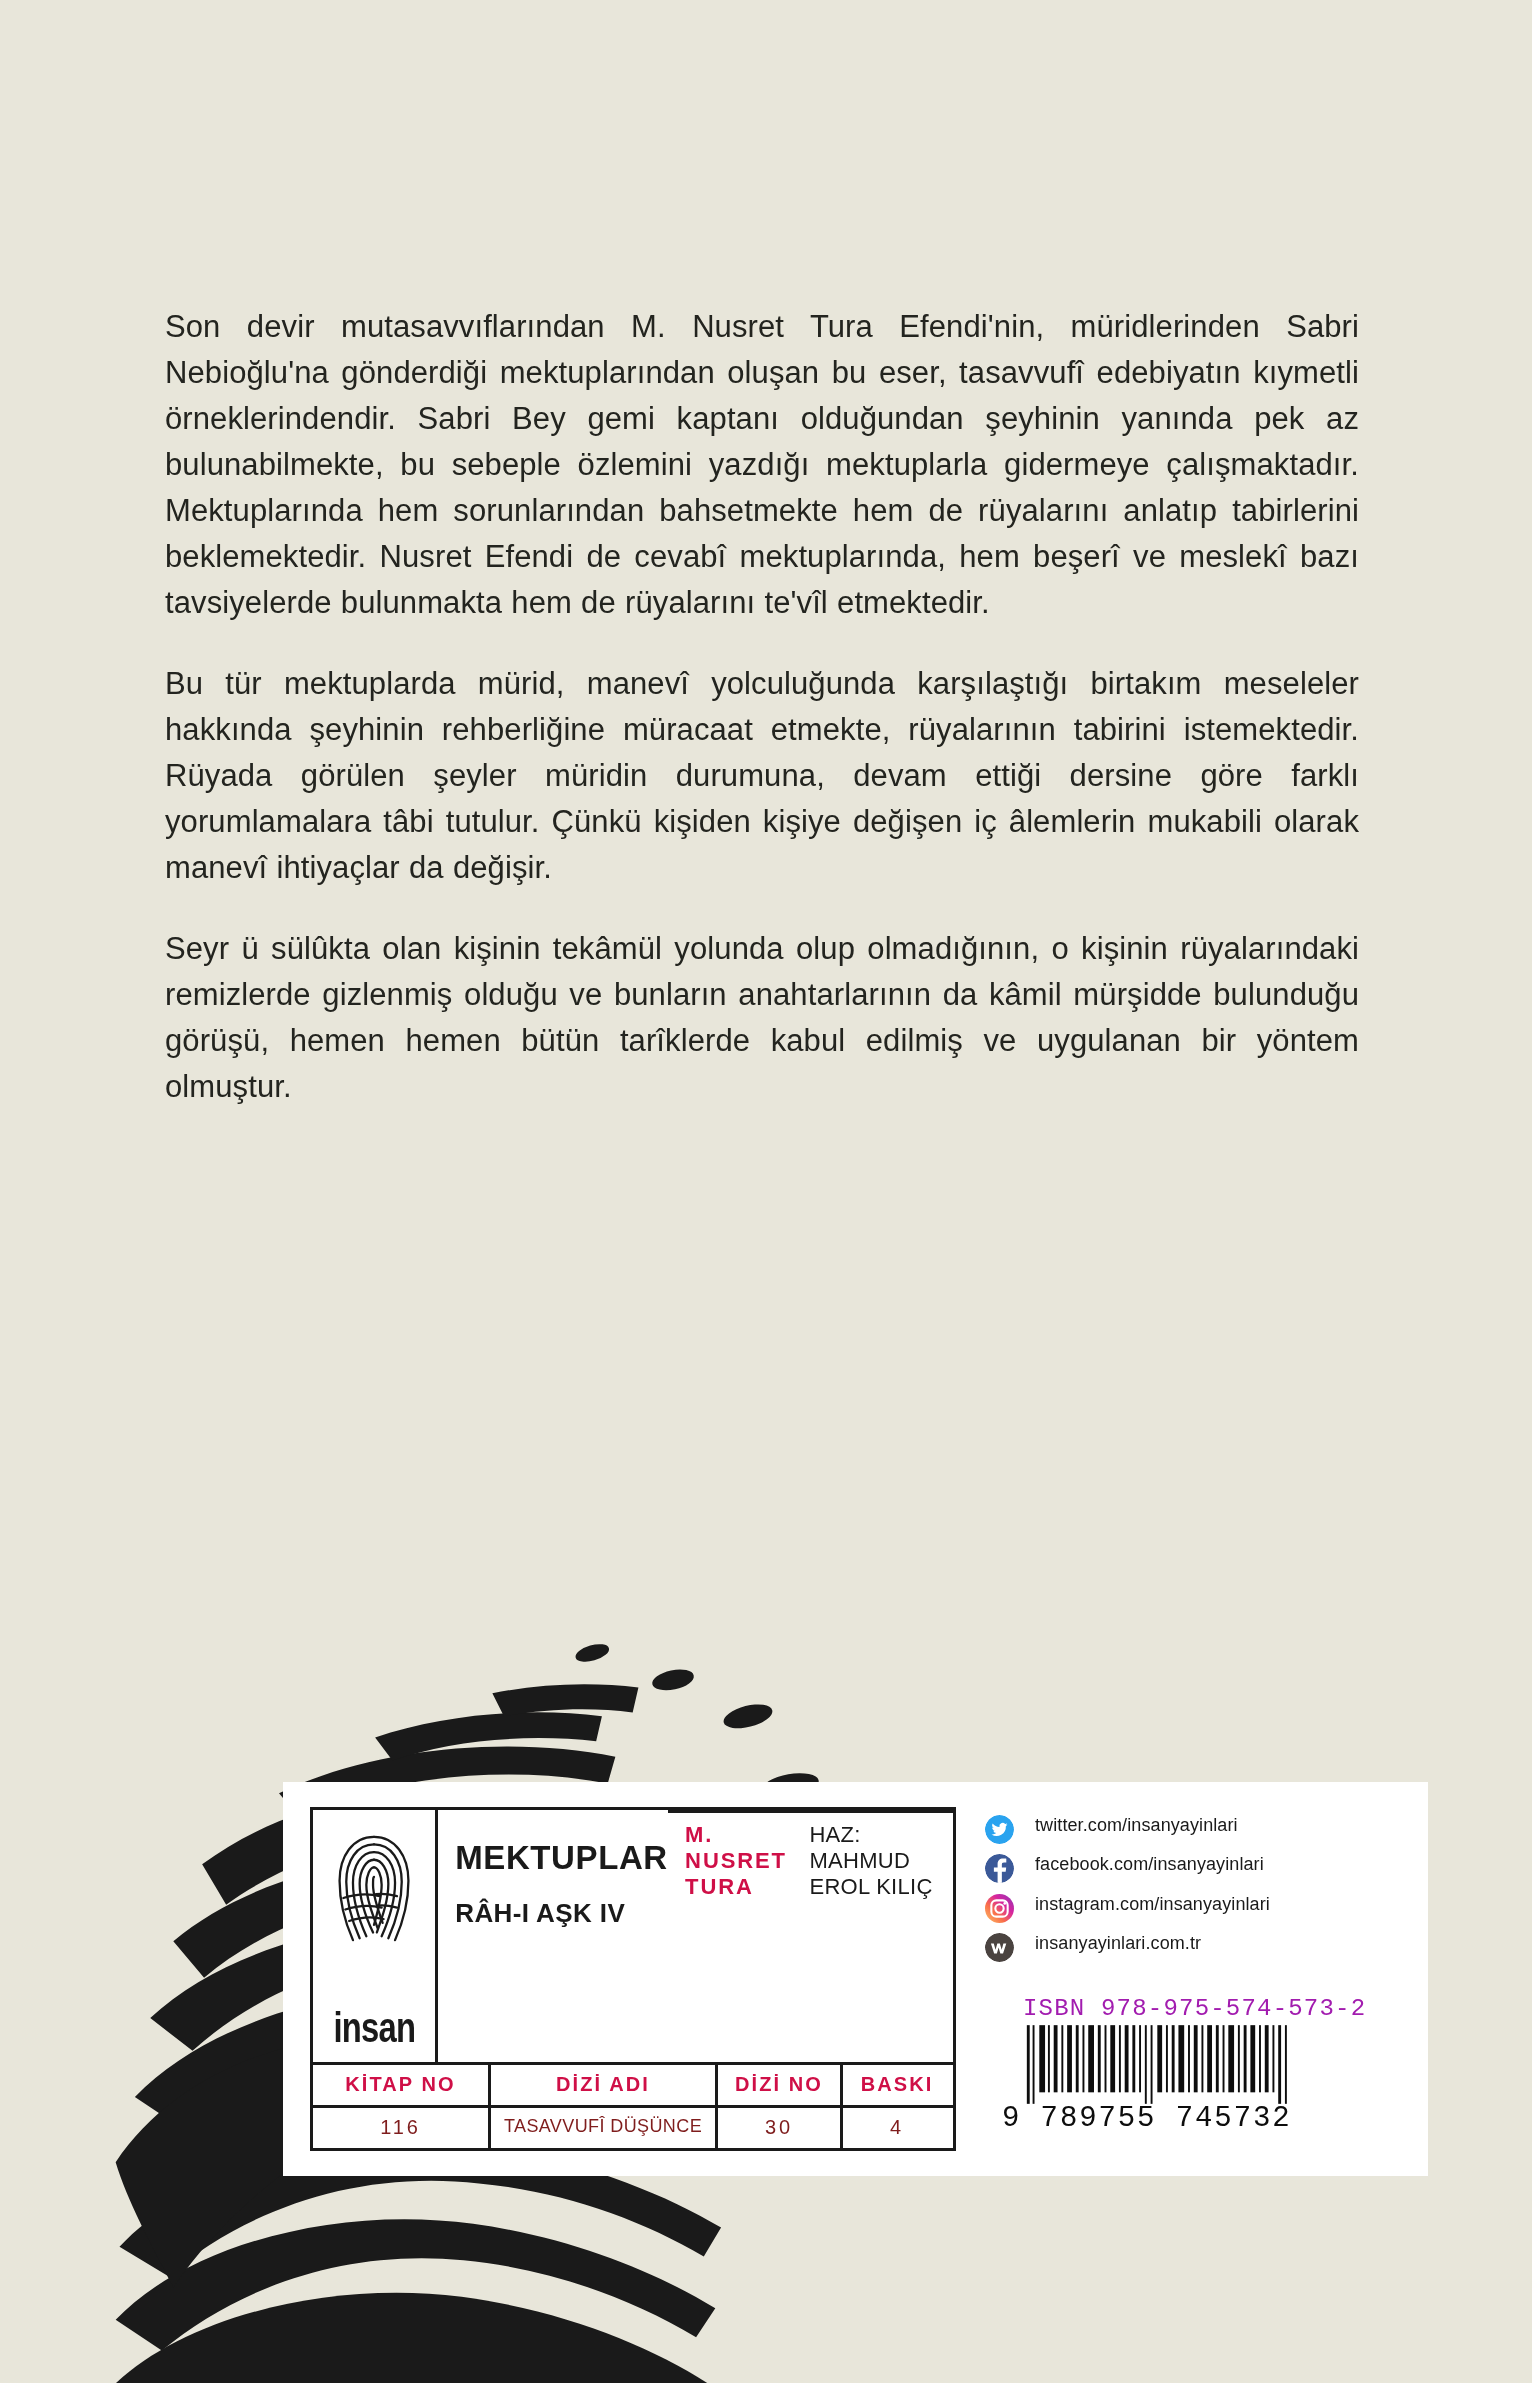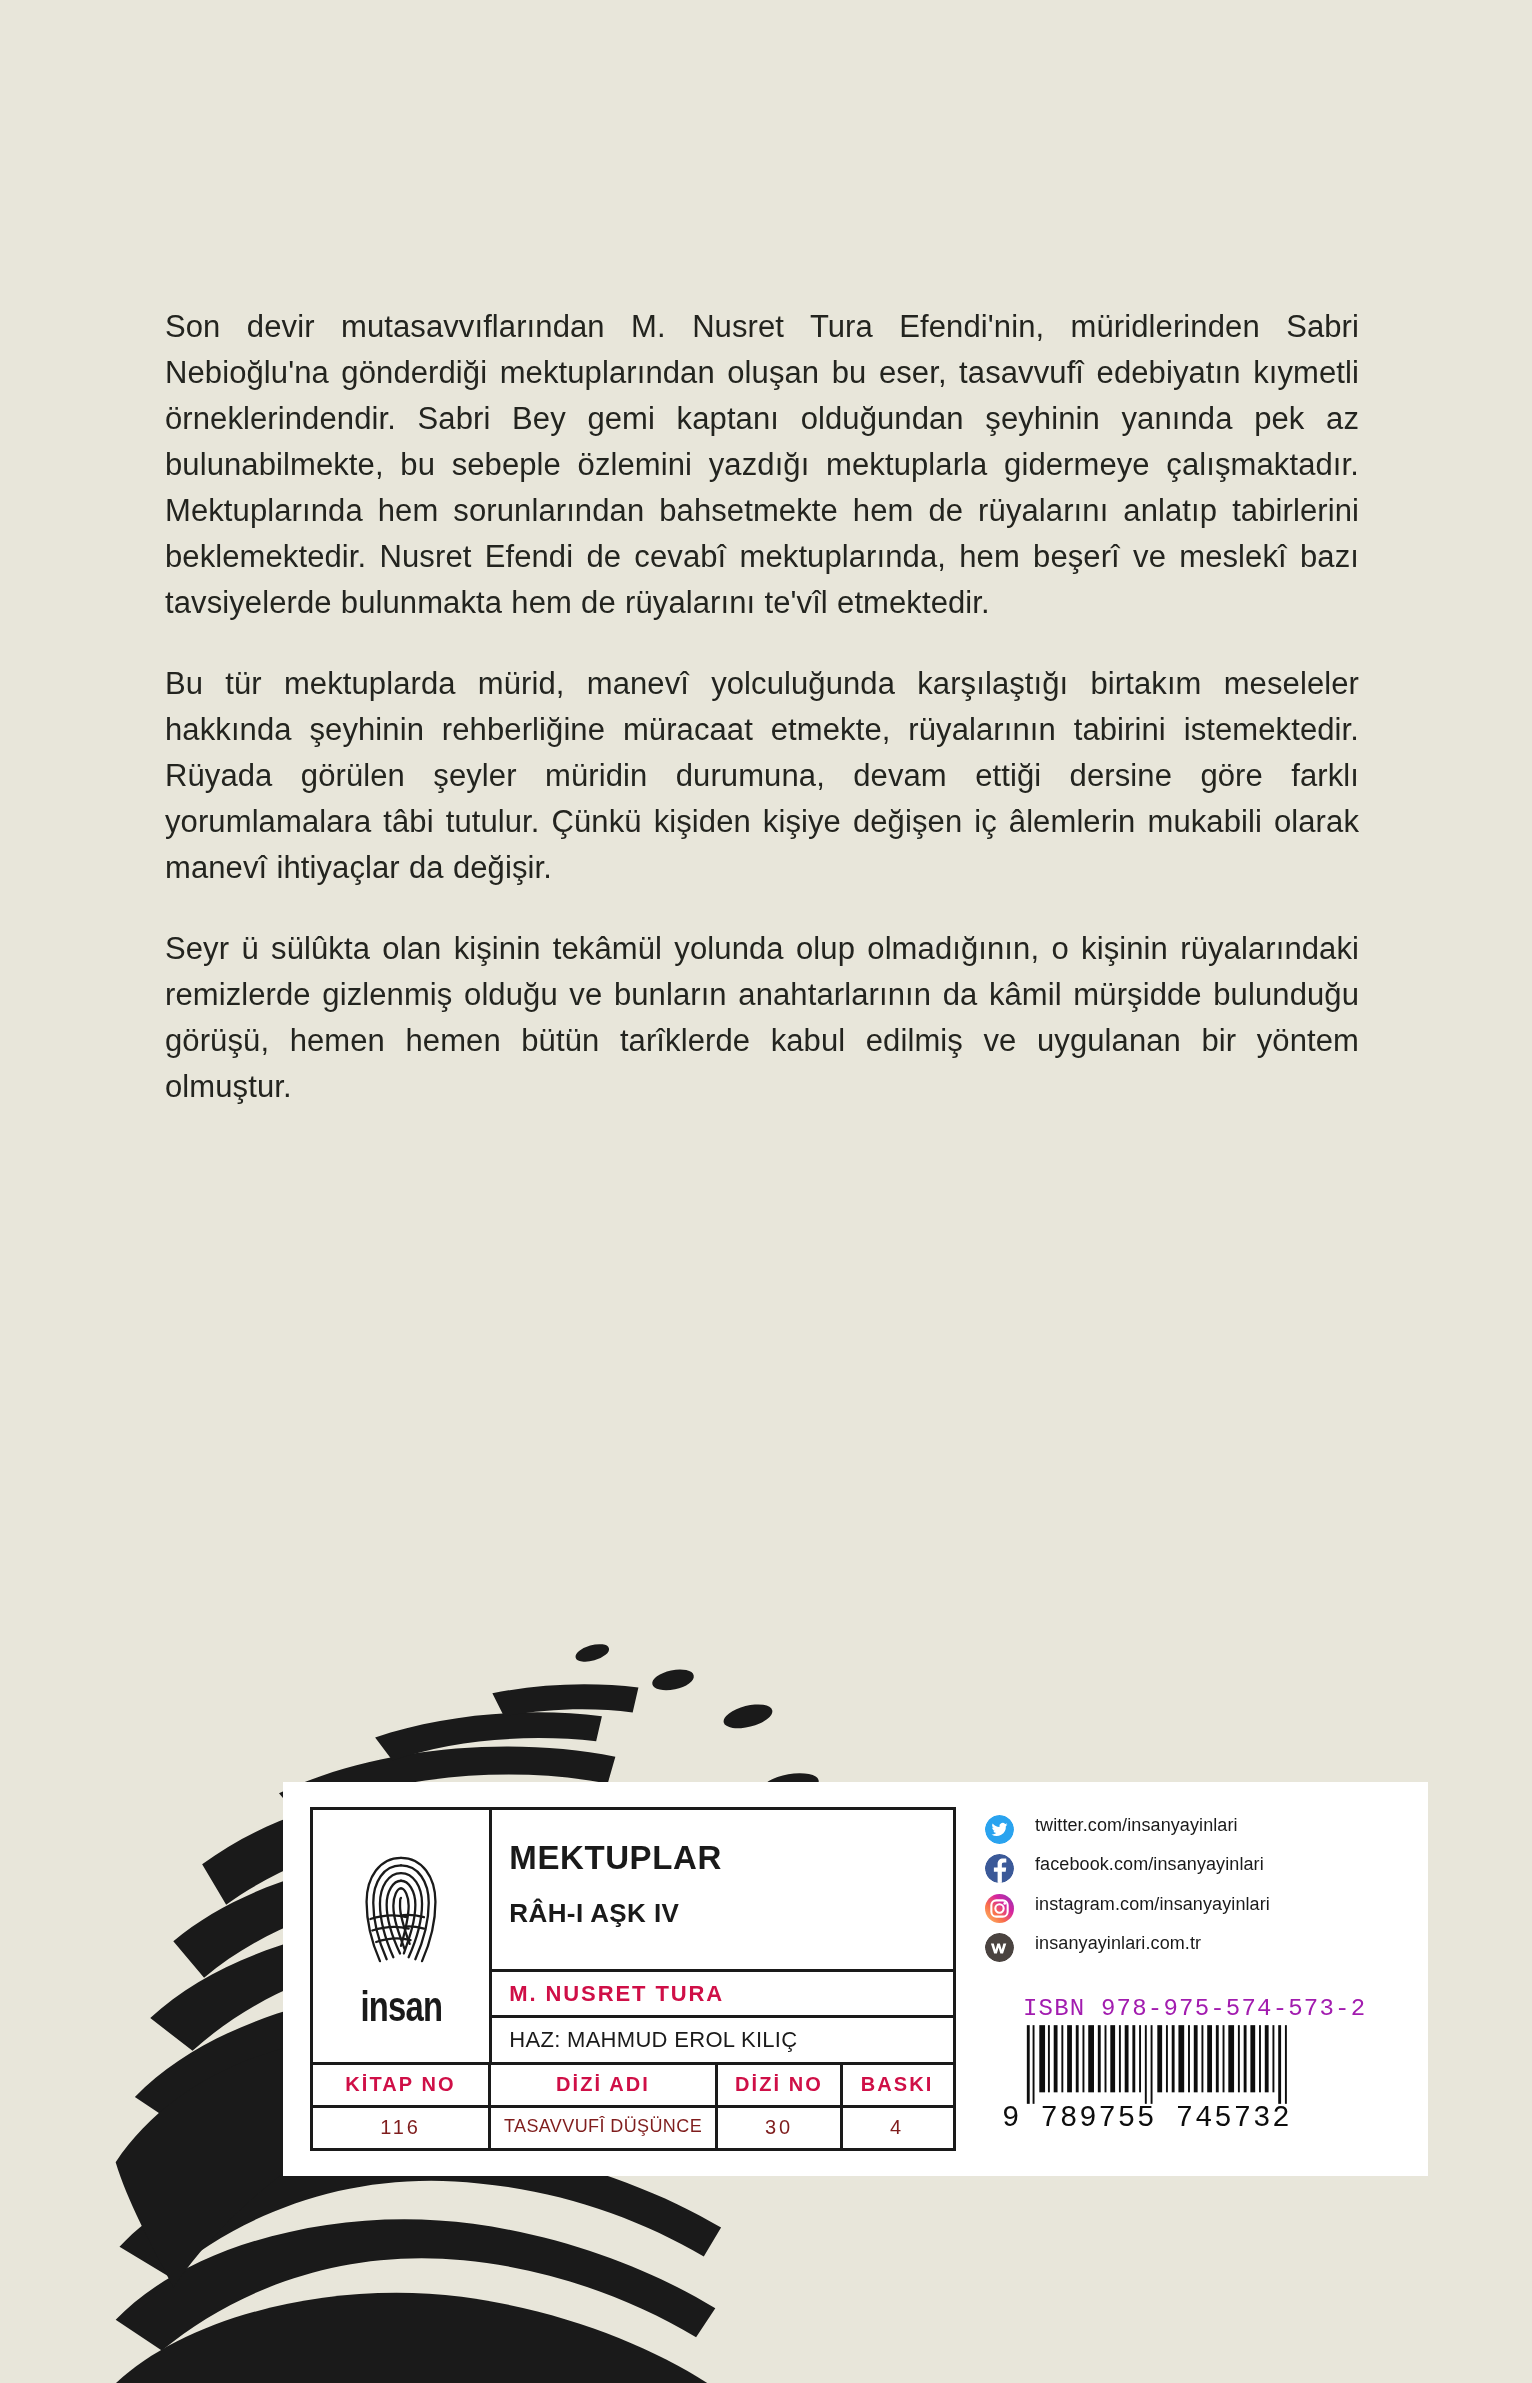--- a/index.html
+++ b/index.html
@@ -69,42 +69,42 @@
     display: flex;
     flex: 1 1 auto;
   }
   .logo-cell {
     width: 179px;
     border-right: 3.8px solid #1a1a1a;
     box-sizing: border-box;
     display: flex;
     flex-direction: column;
     align-items: center;
-    justify-content: center;
+    justify-content: space-between;
     padding: 13.4px 5.8px 9.6px 5.8px;
   }
   .logo-print {
     width: 88px;
     height: 121px;
     margin-top: 3.8px;
   }
   .logo-word {
     font-family: "Liberation Sans Narrow", "Liberation Sans", sans-serif;
     font-weight: 700;
     font-size: 42px;
     letter-spacing: -1px;
     color: #1a1a1a;
     margin-top: 13.4px;
     transform: scaleX(0.78);
     transform-origin: center;
   }
   .title-cell {
     flex: 1 1 auto;
     display: flex;
-    flex-direction: column;
+    flex-direction: row;
   }
   .title-main {
     flex: 1 1 auto;
     padding: 29px 0 0 17.3px;
   }
   .book-title {
     font-weight: 700;
     font-size: 33px;
     letter-spacing: 0.6px;
     color: #1a1a1a;

